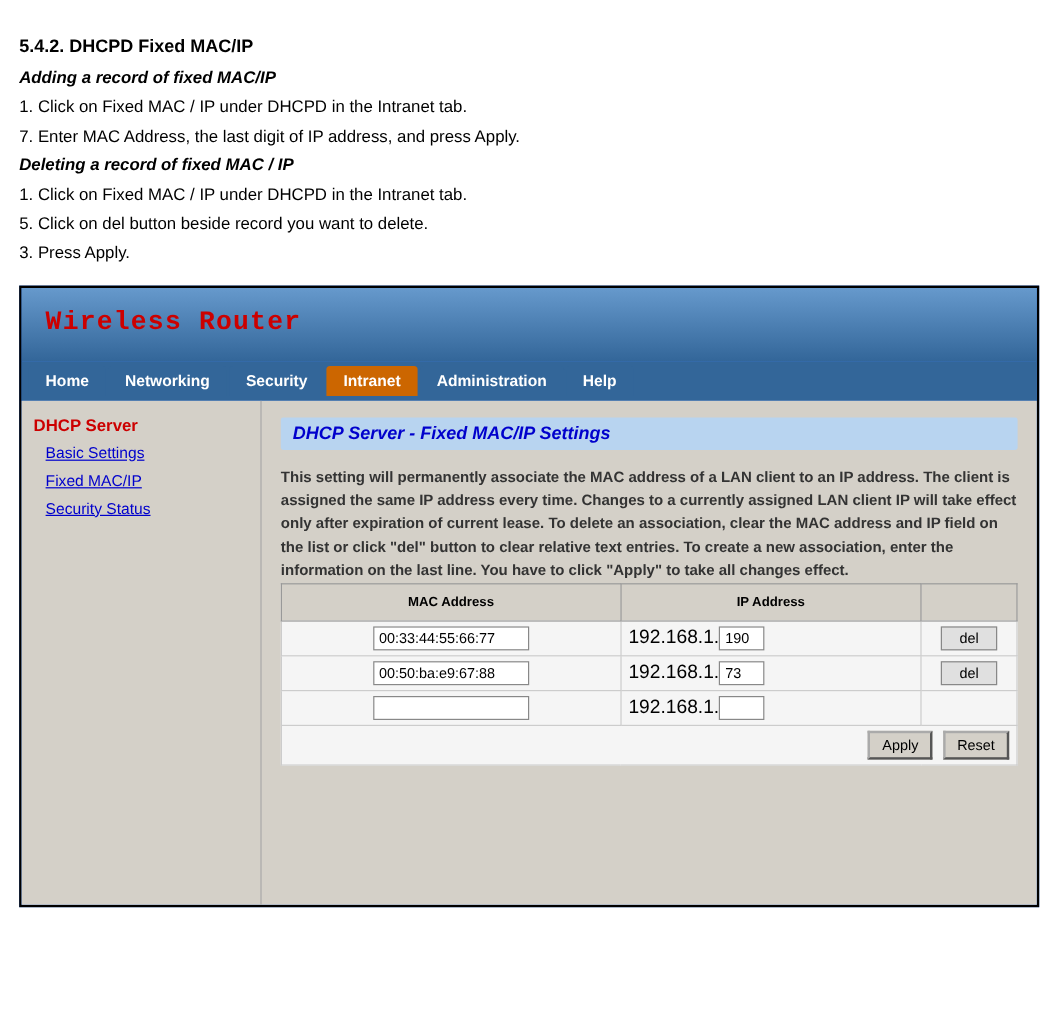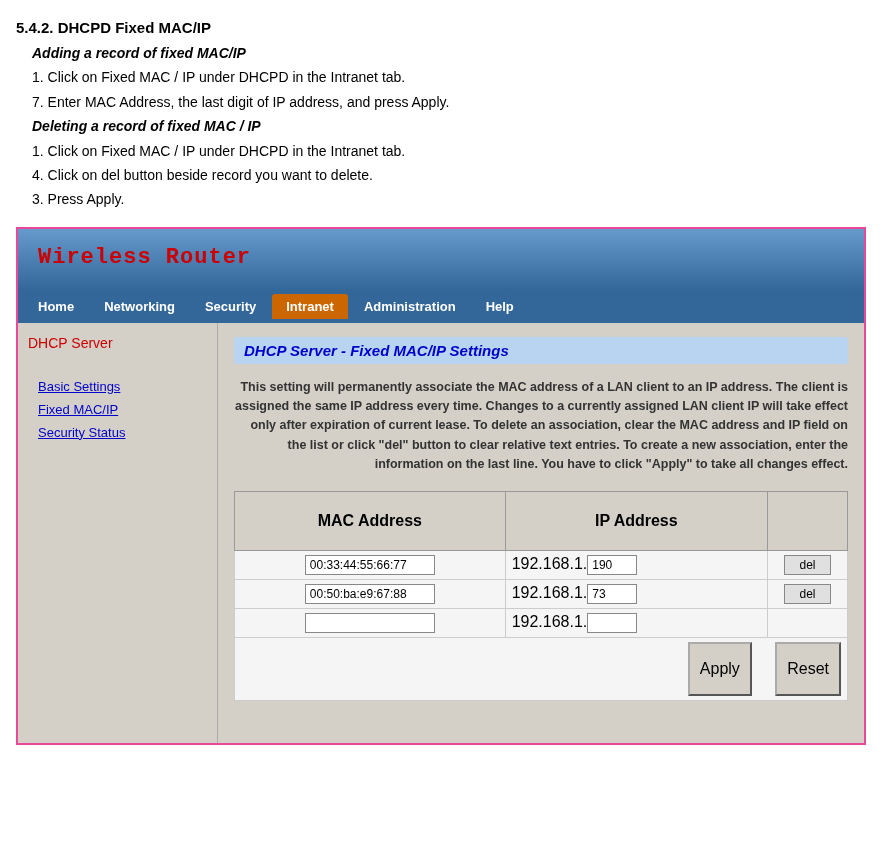--- a/index.html
+++ b/index.html
@@ -10,31 +10,32 @@
       padding: 16px;
       color: #000;
     }
     .doc-text {
       margin-bottom: 16px;
       line-height: 1.6;
     }
     .doc-text h2 {
       font-size: 15px;
       font-weight: bold;
+      margin-top: 11px;
     }
     .doc-text p {
-      margin: 2px 16px;
+      margin: 2px 0;
     }
     .italic-bold {
       font-style: italic;
       font-weight: bold;
     }
     
     .router-ui {
-      border: 2px solid #ec4899;
+      border: 2px solid #000000;
       background: #3b82f6;
       width: 850px;
     }
     
     .router-header {
       background: linear-gradient(to bottom, #6699cc, #336699);
       padding: 16px 20px 20px 20px;
     }
     .router-title {
       font-family: 'Courier New', monospace;
@@ -71,23 +72,23 @@
     }
     
     .sidebar {
       width: 200px;
       min-height: 420px;
       border-right: 1px solid #aaa;
       padding: 12px 10px;
     }
     .sidebar-title {
       color: #cc0000;
-      font-weight: normal;
+      font-weight: bold;
       font-size: 14px;
-      margin-bottom: 28px;
+      margin-bottom: 8px;
     }
     .sidebar-link {
       display: block;
       color: #0000cc;
       text-decoration: underline;
       font-size: 13px;
       margin-bottom: 8px;
       cursor: pointer;
       margin-left: 10px;
     }
@@ -104,34 +105,33 @@
       padding: 5px 10px;
       margin-bottom: 14px;
       border-radius: 2px;
       font-style: italic;
     }
     .description {
       font-size: 12.5px;
       font-weight: bold;
       color: #333;
       line-height: 1.55;
-      margin-bottom: 16px;
-      text-align: right;
+      margin-bottom: 0;
     }
     
     .mac-table {
       border-collapse: collapse;
       width: 100%;
       background: #fff;
     }
     .mac-table th {
       background: #d4d0c8;
       border: 1px solid #999;
-      padding: 20px 10px;
-      font-size: 16px;
+      padding: 9px 10px;
+      font-size: 11px;
       font-weight: bold;
       text-align: center;
     }
     .mac-table td {
       border: 1px solid #ccc;
       padding: 4px 6px;
       font-size: 12px;
       background: #f5f5f5;
     }
     .mac-table .th-empty {
@@ -143,61 +143,61 @@
       width: 130px;
       font-size: 12px;
       padding: 2px 4px;
       border: 1px solid #888;
     }
     .ip-static {
       font-size: 16px;
       color: #000;
     }
     .input-ip {
-      width: 50px;
+      width: 38px;
       font-size: 12px;
       padding: 2px 4px;
       border: 1px solid #888;
     }
     .del-btn {
       background: #e0e0e0;
       border: 1px solid #888;
       padding: 2px 14px;
       font-size: 12px;
       cursor: pointer;
     }
     .btn-row {
       background: #d4d0c8;
       border: 1px solid #ccc;
       padding: 6px 8px;
       text-align: right;
     }
     .apply-btn, .reset-btn {
       background: #d4d0c8;
       border: 2px outset #aaa;
-      padding: 16px 10px;
-      font-size: 16px;
-      cursor: pointer;
-      margin-left: 20px;
+      padding: 3px 10px;
+      font-size: 12px;
+      cursor: pointer;
+      margin-left: 5px;
     }
     .td-center {
       text-align: center;
     }
   </style>
 </head>
 <body>
 
 <div class="doc-text">
   <h2>5.4.2. DHCPD Fixed MAC/IP</h2>
   <p class="italic-bold">Adding a record of fixed MAC/IP</p>
   <p>1. Click on Fixed MAC / IP under DHCPD in the Intranet tab.</p>
   <p>7. Enter MAC Address, the last digit of IP address, and press Apply.</p>
   <p class="italic-bold">Deleting a record of fixed MAC / IP</p>
   <p>1. Click on Fixed MAC / IP under DHCPD in the Intranet tab.</p>
-  <p>4. Click on del button beside record you want to delete.</p>
+  <p>5. Click on del button beside record you want to delete.</p>
   <p>3. Press Apply.</p>
 </div>
 
 <div class="router-ui">
 
   <div class="router-header">
     <span class="router-title">Wireless Router</span>
   </div>
 
   <div class="nav-bar">

